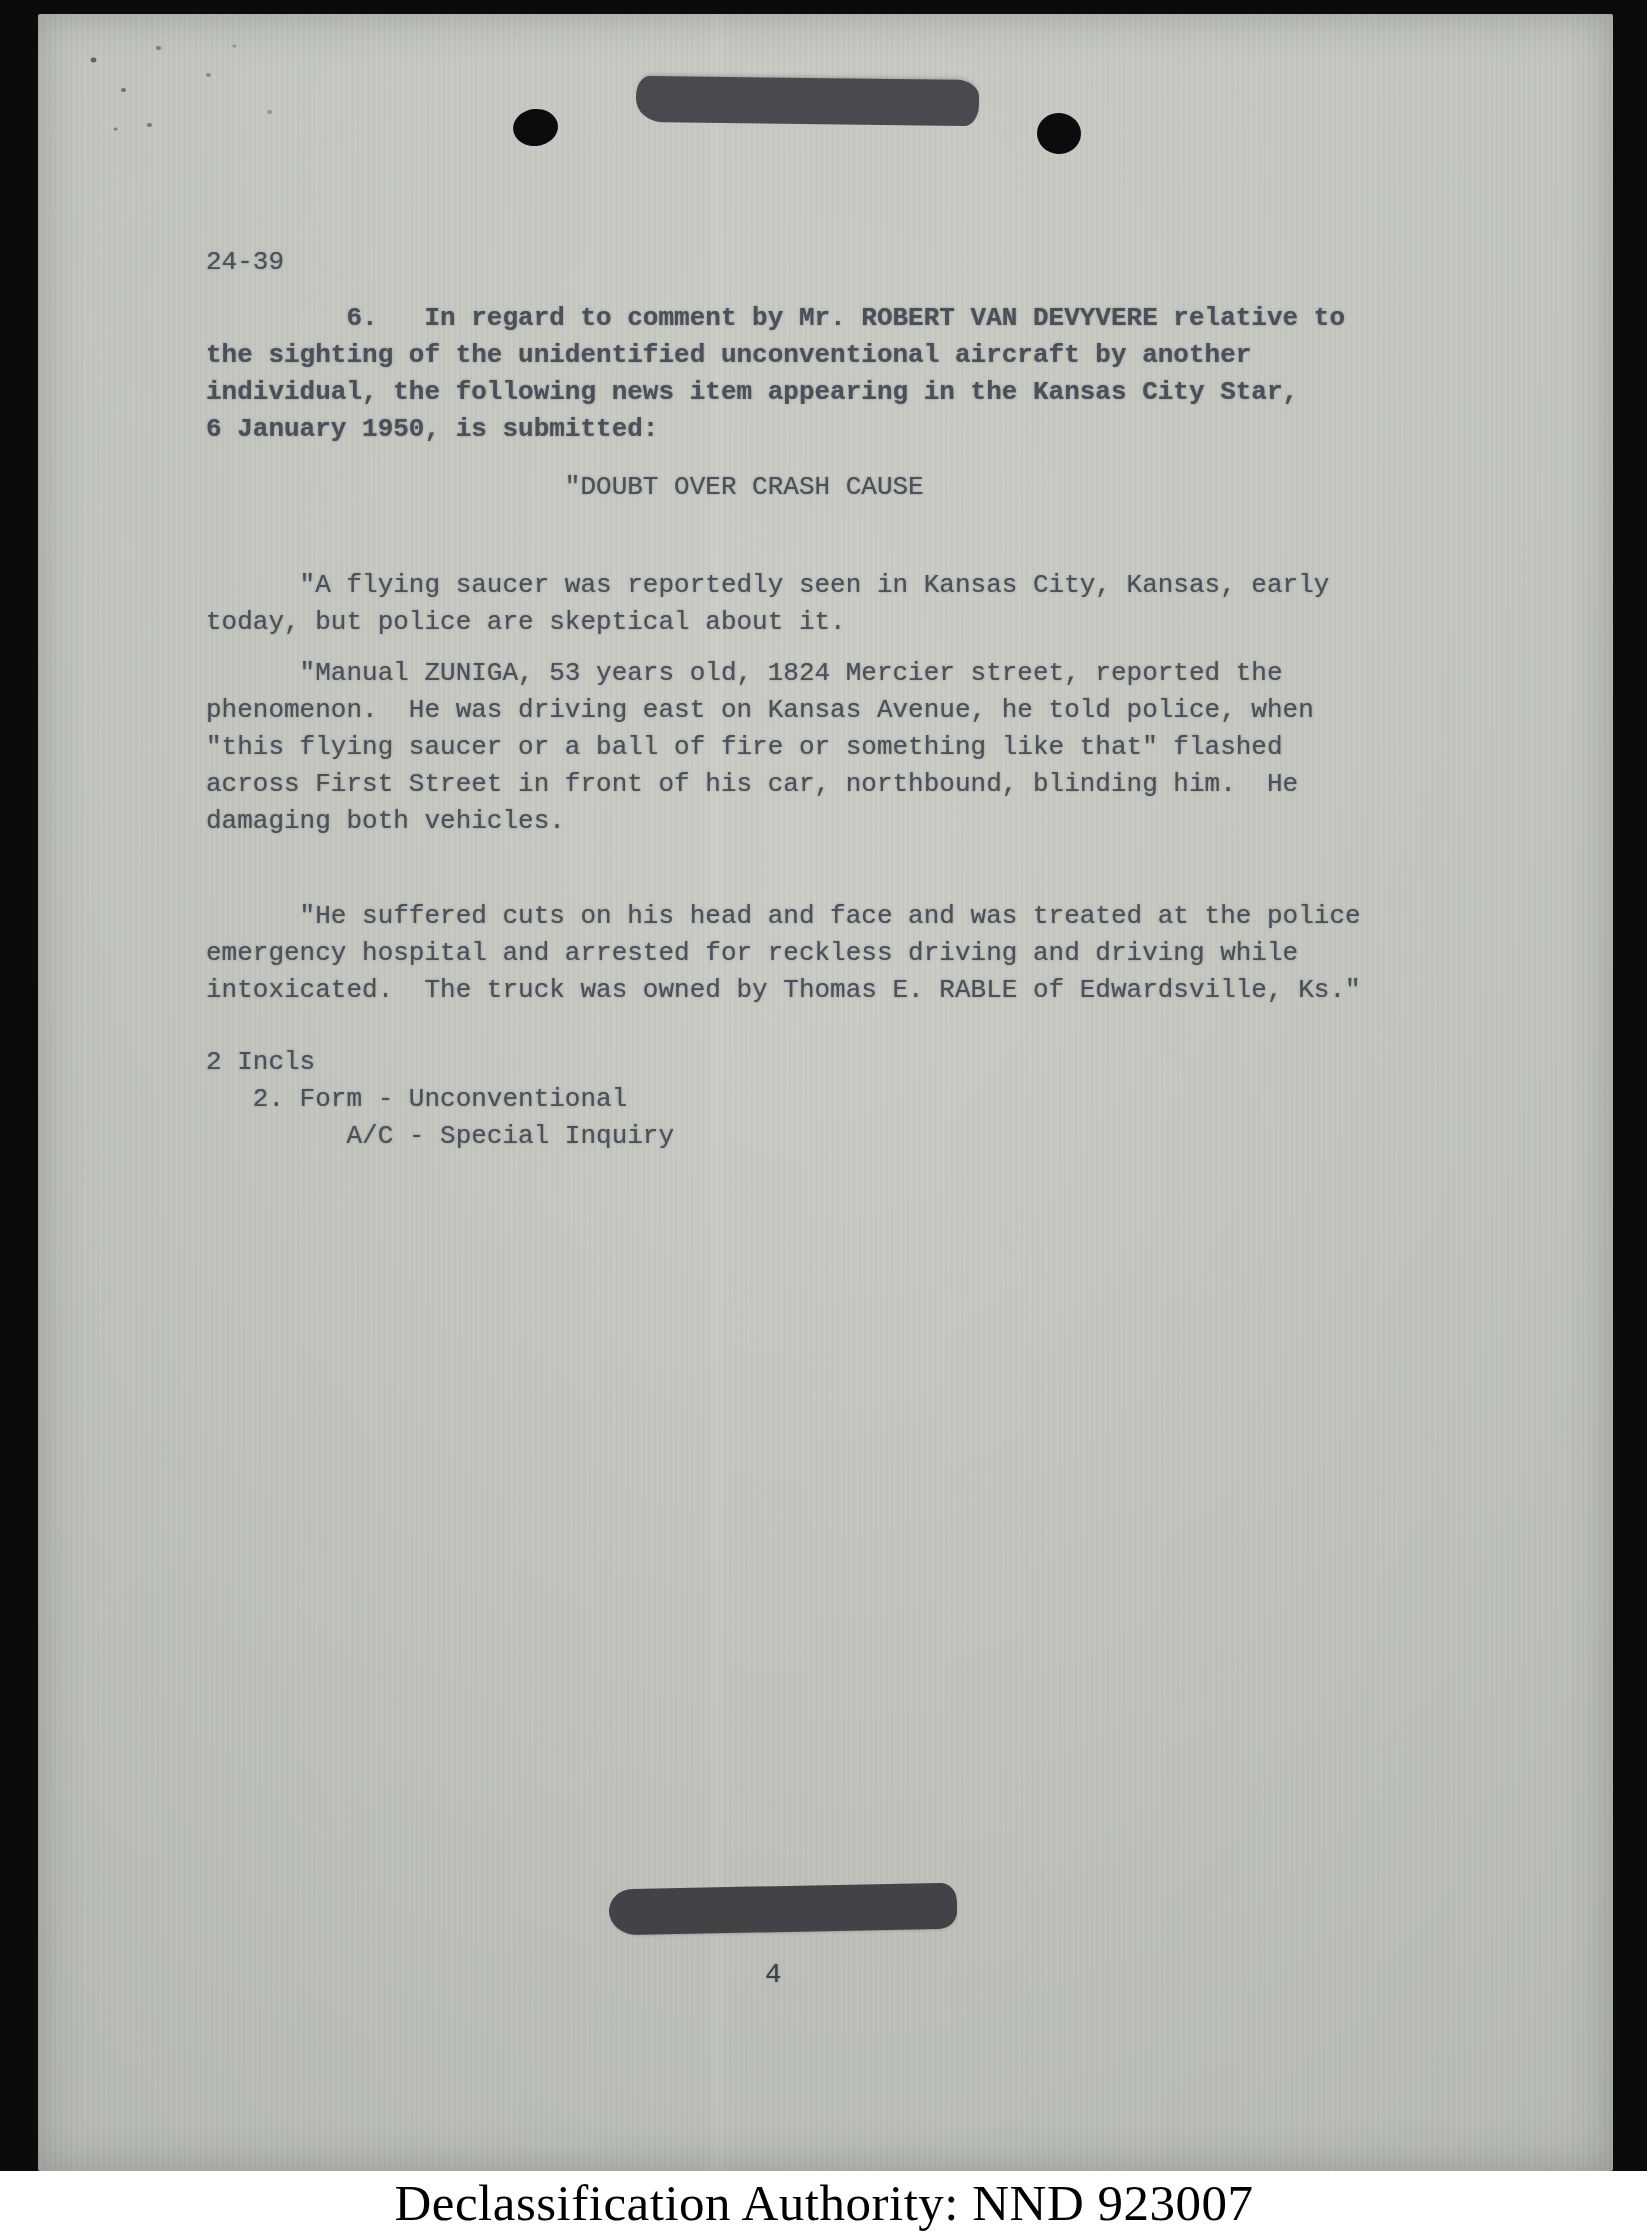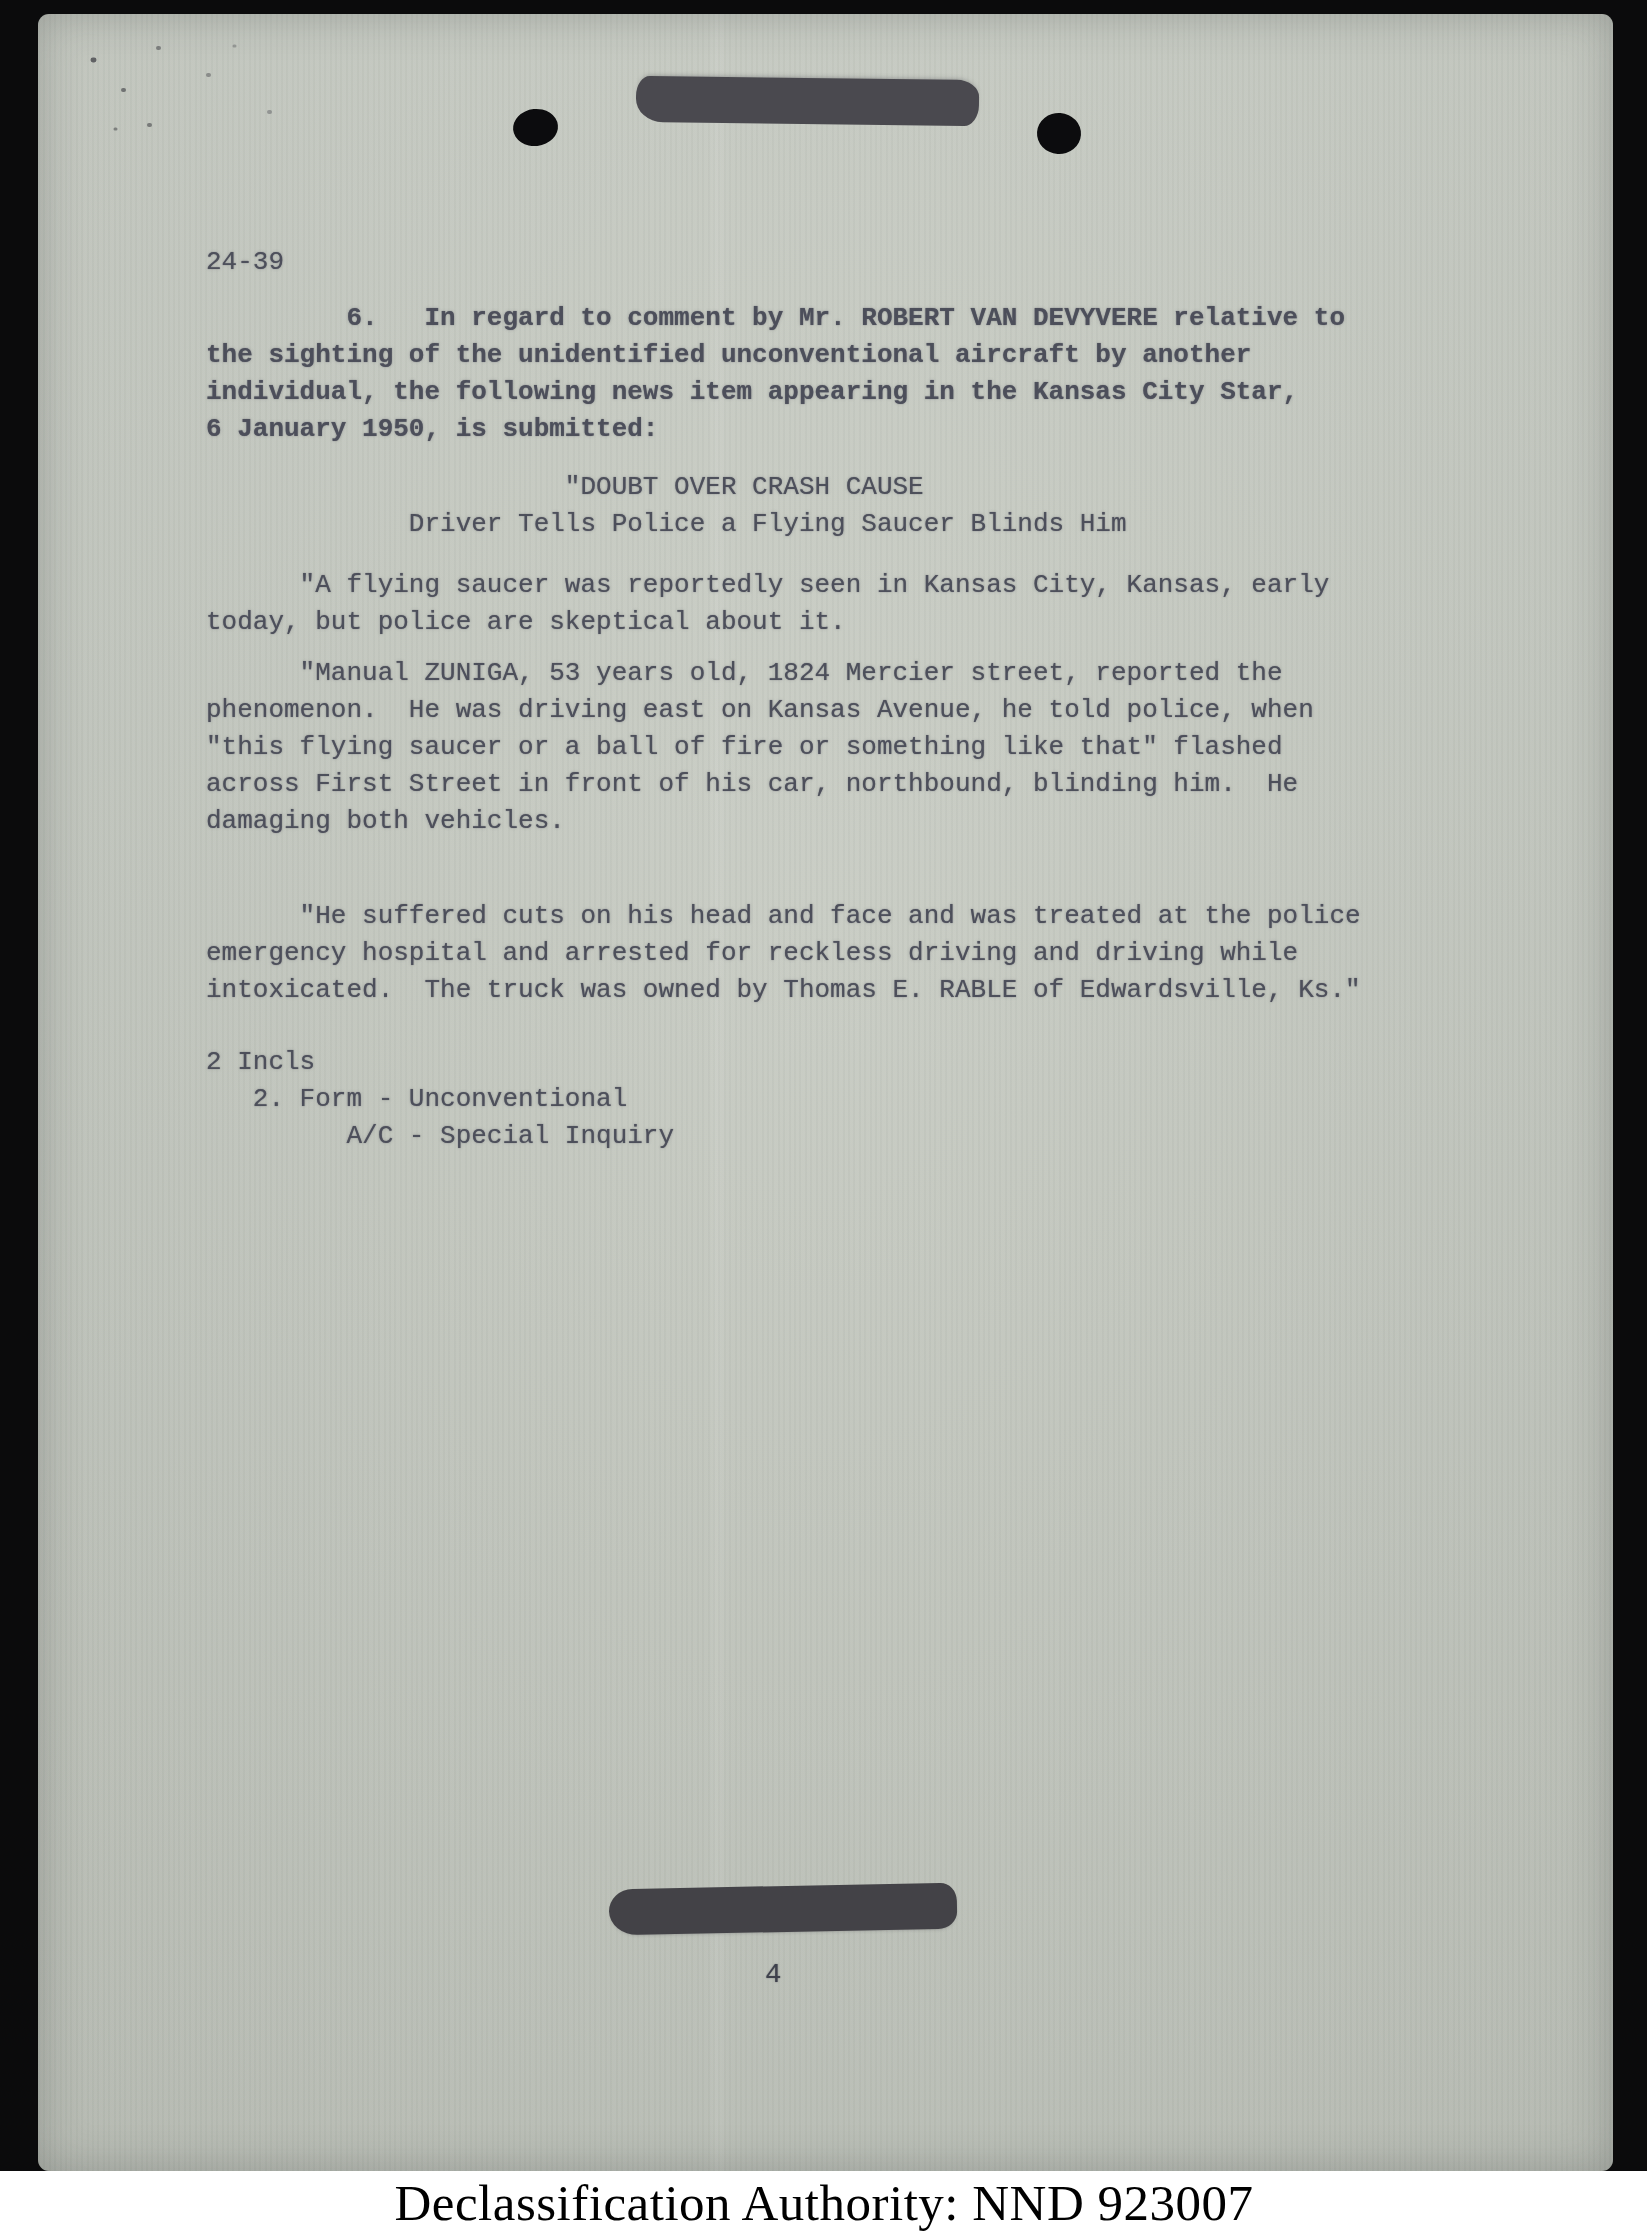--- a/index.html
+++ b/index.html
@@ -12,21 +12,21 @@
   }
   
   .paper{
     position:absolute;left:38px;top:13.7px;width:1575px;height:2157px;
     background-color:#c7cbc2;
     background-image:
       linear-gradient(90deg, transparent 42.5%, rgba(255,255,255,0.07) 43.1%, transparent 43.8%),
       linear-gradient(180deg, rgba(255,255,255,0.05) 0%, rgba(30,35,30,0.04) 100%),
       repeating-linear-gradient(90deg, rgba(100,110,105,0.045) 0 2px, rgba(255,255,255,0.025) 2px 5.4px),
       radial-gradient(ellipse at 50% 42%, rgba(255,255,255,0.06) 0%, rgba(70,80,75,0.09) 100%);
-    border-radius:11px;
+    border-radius:2px;
     box-shadow:inset 0 0 44px rgba(40,45,42,0.25);
   }
   
   .tblock{position:absolute;left:168px;}
   .tline{
     font-family:"Liberation Mono","DejaVu Sans Mono",monospace;
     font-size:26px;line-height:37px;
     color:rgba(72,74,86,0.88);
     text-shadow:0 0 1px rgba(72,74,86,0.65), 0 0 3.4px rgba(72,74,86,0.22);
     white-space:pre;
@@ -102,21 +102,20 @@
 
   <div class="tblock para-6">
     <div class="tline">         6.   In regard to comment by Mr. ROBERT VAN DEVYVERE relative to</div>
     <div class="tline">the sighting of the unidentified unconventional aircraft by another</div>
     <div class="tline">individual, the following news item appearing in the Kansas City Star,</div>
     <div class="tline">6 January 1950, is submitted:</div>
   </div>
 
   <div class="tblock news-headline">
     <div class="tline">                       "DOUBT OVER CRASH CAUSE</div>
-    <div class="tline">             Driver Tells Police a Flying Saucer Blinds Him</div>
   </div>
 
   <div class="tblock news-para-1">
     <div class="tline">      "A flying saucer was reportedly seen in Kansas City, Kansas, early</div>
     <div class="tline">today, but police are skeptical about it.</div>
   </div>
 
   <div class="tblock news-para-2">
     <div class="tline">      "Manual ZUNIGA, 53 years old, 1824 Mercier street, reported the</div>
     <div class="tline">phenomenon.  He was driving east on Kansas Avenue, he told police, when</div>

